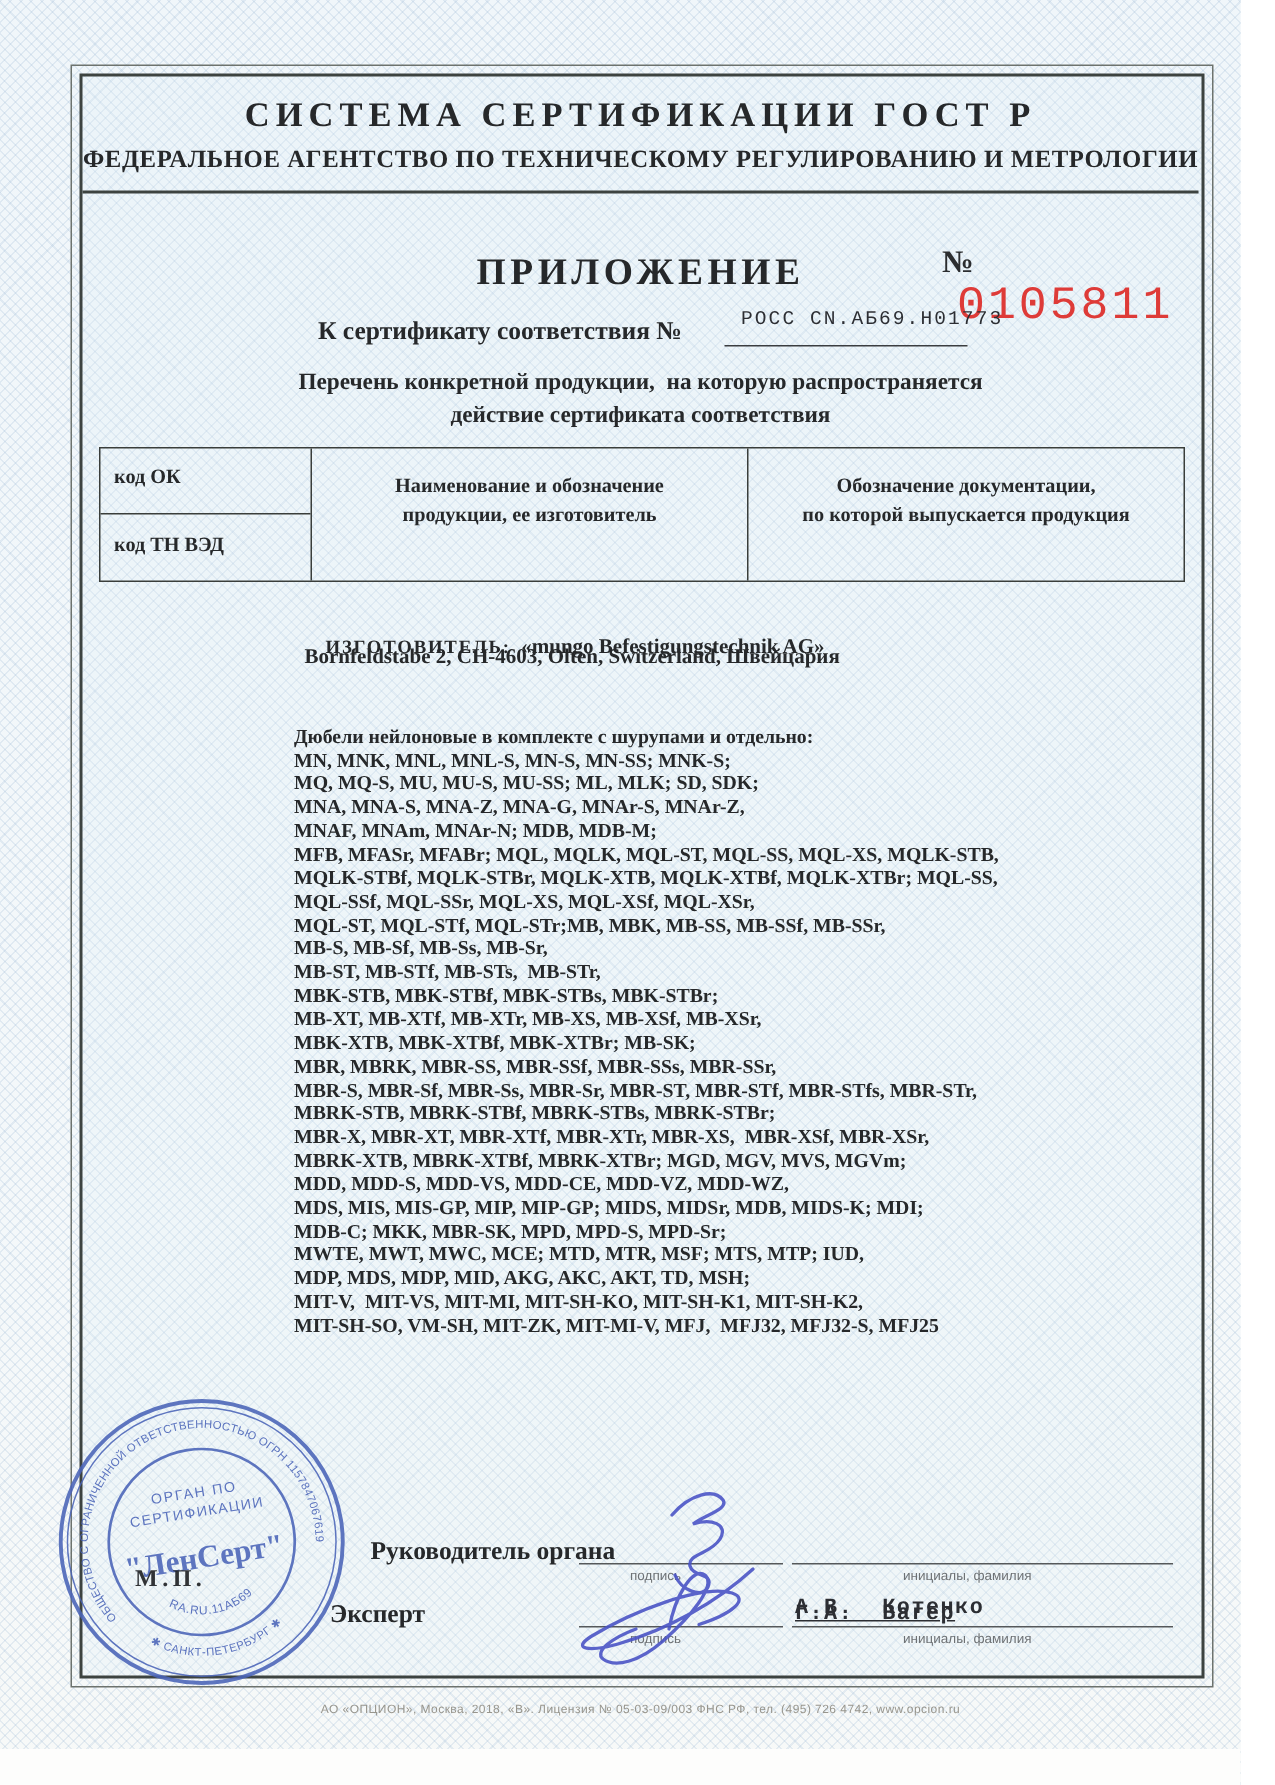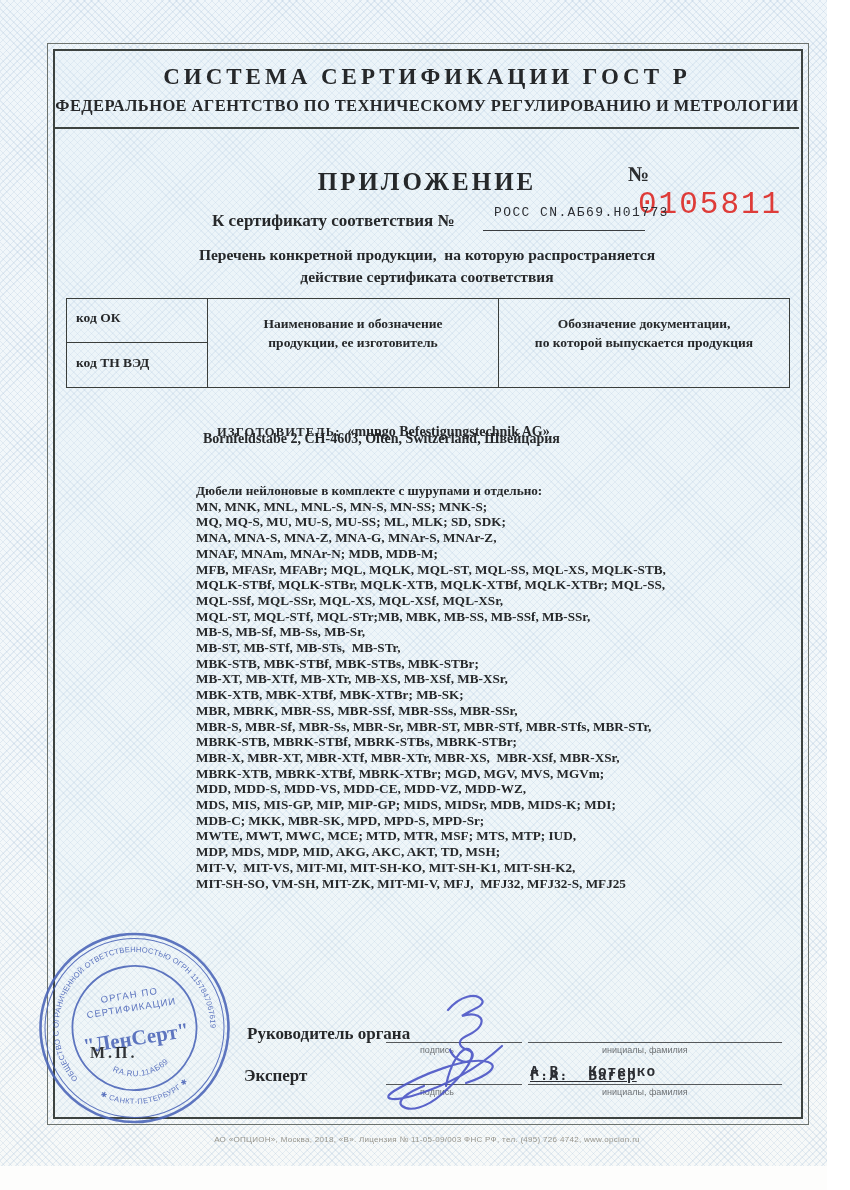--- a/index.html
+++ b/index.html
@@ -63,21 +63,21 @@
 
   .manu{position:absolute;left:203px;top:408px;font-size:14px;font-weight:bold;white-space:pre;}
   .manu .lbl{letter-spacing:1.2px;font-size:12.5px;font-weight:600;}
   .manu-addr{position:absolute;left:203px;top:431px;font-size:14px;font-weight:bold;white-space:pre;}
 
   .products{position:absolute;left:196px;top:483px;width:600px;}
   .product-intro,.product-line{font-size:13.2px;font-weight:bold;line-height:15.7px;white-space:pre;}
 
   .sig-role{position:absolute;font-size:17px;font-weight:bold;}
   .r1{left:228px;top:1024px;padding-left:19px;}
-  .r2{left:244px;top:1066px;}
+  .r2{left:220px;top:1066px;}
   .sig-line{position:absolute;border-bottom:1.2px solid #55585a;}
   .s1{left:386px;top:1042px;width:136px;}
   .s2{left:386px;top:1084px;width:136px;}
   .n1{left:528px;top:1042px;width:254px;}
   .n2{left:528px;top:1084px;width:254px;}
   .sig-caption{position:absolute;font-family:"Liberation Sans","DejaVu Sans",sans-serif;
     font-size:9px;color:#6e7275;}
   .cap-s1{left:420px;top:1045px;}
   .cap-s2{left:420px;top:1087px;}
   .cap-n1{left:602px;top:1045px;}
@@ -213,15 +213,15 @@
         <text x="110" y="127" text-anchor="middle" font-size="21" font-weight="bold" font-family="Liberation Serif, DejaVu Serif, serif">"ЛенСерт"</text>
         <text font-size="8" letter-spacing="0.5">
           <textPath href="#arcAtt" startOffset="50%" text-anchor="middle">RA.RU.11АБ69</textPath>
         </text>
       </g>
     </g>
   </svg>
 
   <div class="mp">М.П.</div>
 
-  <div class="footer">АО «ОПЦИОН», Москва, 2018, «В».   Лицензия № 11-05-09/003 ФНС РФ,  тел. (495) 726 4742,  www.opcion.ru</div>
+  <div class="footer">АО «ОПЦИОН», Москва, 2018, «В».   Лицензия № 05-03-09/003 ФНС РФ,  тел. (495) 726 4742,  www.opcion.ru</div>
 
 </div>
 
 </body></html>

